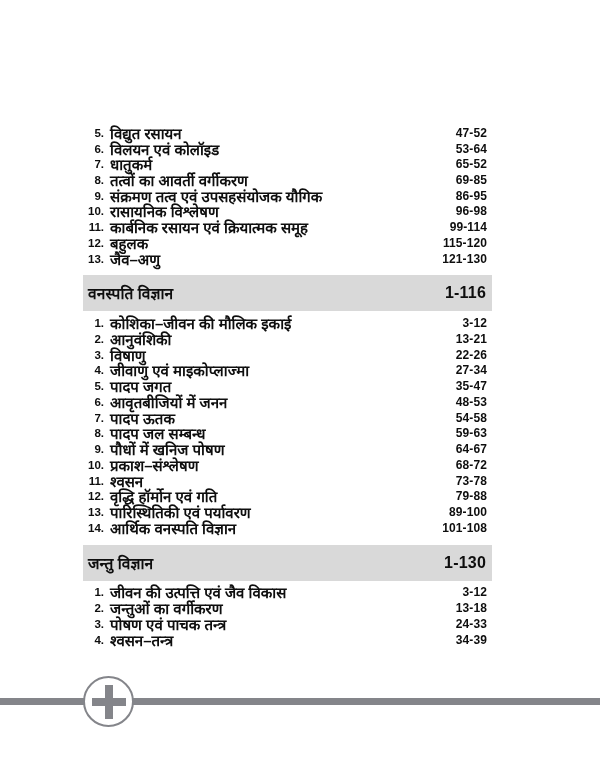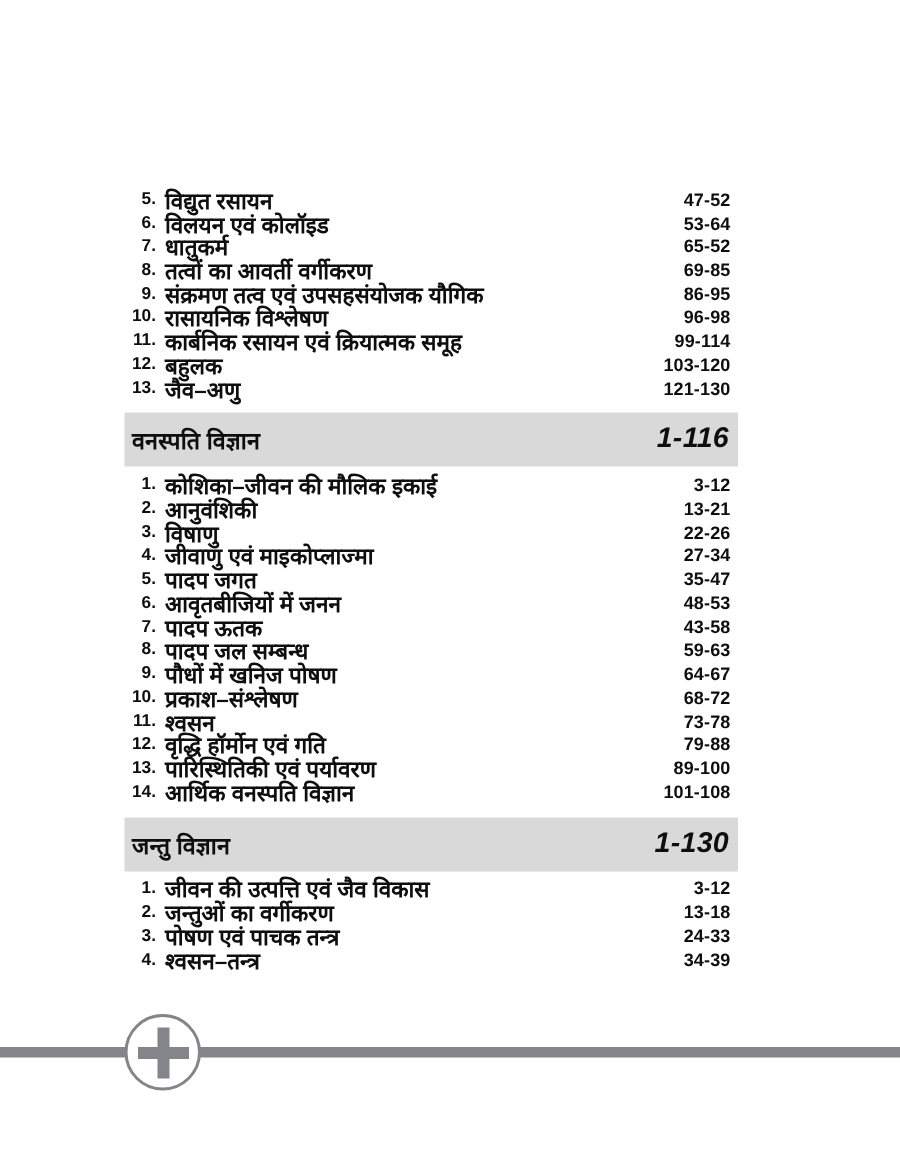--- a/index.html
+++ b/index.html
@@ -12,21 +12,21 @@
     overflow:hidden;
   }
   .toc{position:absolute;left:83px;top:124px;width:409px;}
   .toc-section{display:block;}
   .sec-header{
     display:flex;align-items:center;justify-content:space-between;
     background:var(--header-bg,#d9d9d9);
     height:36px;padding:0 6px 0 5px;margin-top:9px;
   }
   .s-title{font-size:15.5px;font-weight:700;letter-spacing:.1px;}
-  .s-pages{font-size:19px;font-weight:700;letter-spacing:.2px;font-style:italic;}
+  .s-pages{font-size:16px;font-weight:700;letter-spacing:.2px;}
   .sec-rows{margin-top:1px;}
   .sec-rows.after-header{margin-top:4px;}
   .row{display:flex;align-items:center;height:15.72px;padding-right:5px;}
   .num{flex:none;width:21px;text-align:right;font-size:11.5px;font-weight:600;}
   .title{margin-left:6px;font-size:15px;font-weight:600;white-space:nowrap;}
   .pages{margin-left:auto;font-size:12px;font-weight:700;letter-spacing:.1px;}
   
   .trim-line{
     position:absolute;left:0;top:698px;width:600px;height:7px;
     background:var(--mark,#84858a);
@@ -84,21 +84,21 @@
             <span class="pages">96-98</span>
           </div>
           <div class="row">
             <span class="num">11.</span>
             <span class="title">कार्बनिक रसायन एवं क्रियात्मक समूह</span>
             <span class="pages">99-114</span>
           </div>
           <div class="row">
             <span class="num">12.</span>
             <span class="title">बहुलक</span>
-            <span class="pages">103-120</span>
+            <span class="pages">115-120</span>
           </div>
           <div class="row">
             <span class="num">13.</span>
             <span class="title">जैव–अणु</span>
             <span class="pages">121-130</span>
           </div>
         </div>
       </div>
       <div class="toc-section">
         <div class="sec-header">
@@ -132,21 +132,21 @@
             <span class="pages">35-47</span>
           </div>
           <div class="row">
             <span class="num">6.</span>
             <span class="title">आवृतबीजियों में जनन</span>
             <span class="pages">48-53</span>
           </div>
           <div class="row">
             <span class="num">7.</span>
             <span class="title">पादप ऊतक</span>
-            <span class="pages">43-58</span>
+            <span class="pages">54-58</span>
           </div>
           <div class="row">
             <span class="num">8.</span>
             <span class="title">पादप जल सम्बन्ध</span>
             <span class="pages">59-63</span>
           </div>
           <div class="row">
             <span class="num">9.</span>
             <span class="title">पौधों में खनिज पोषण</span>
             <span class="pages">64-67</span>

